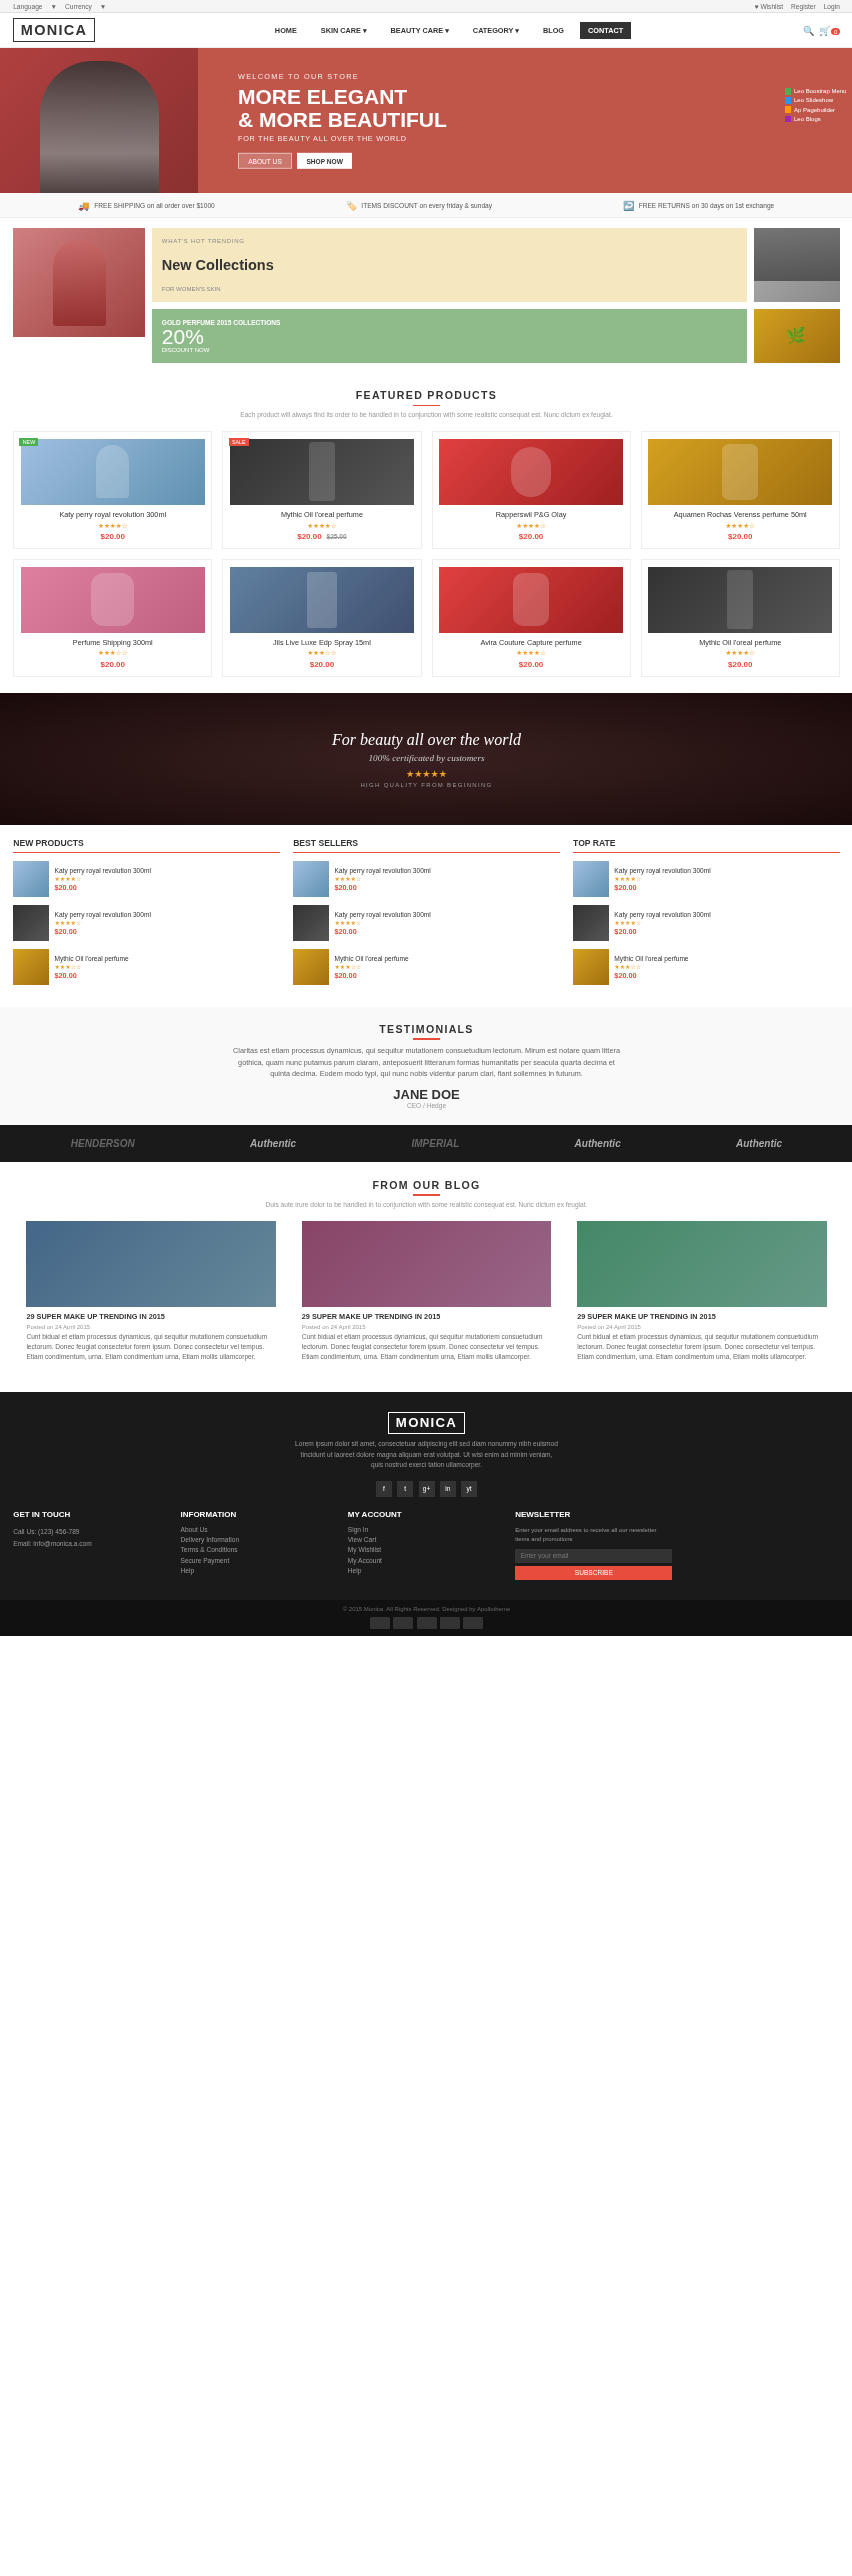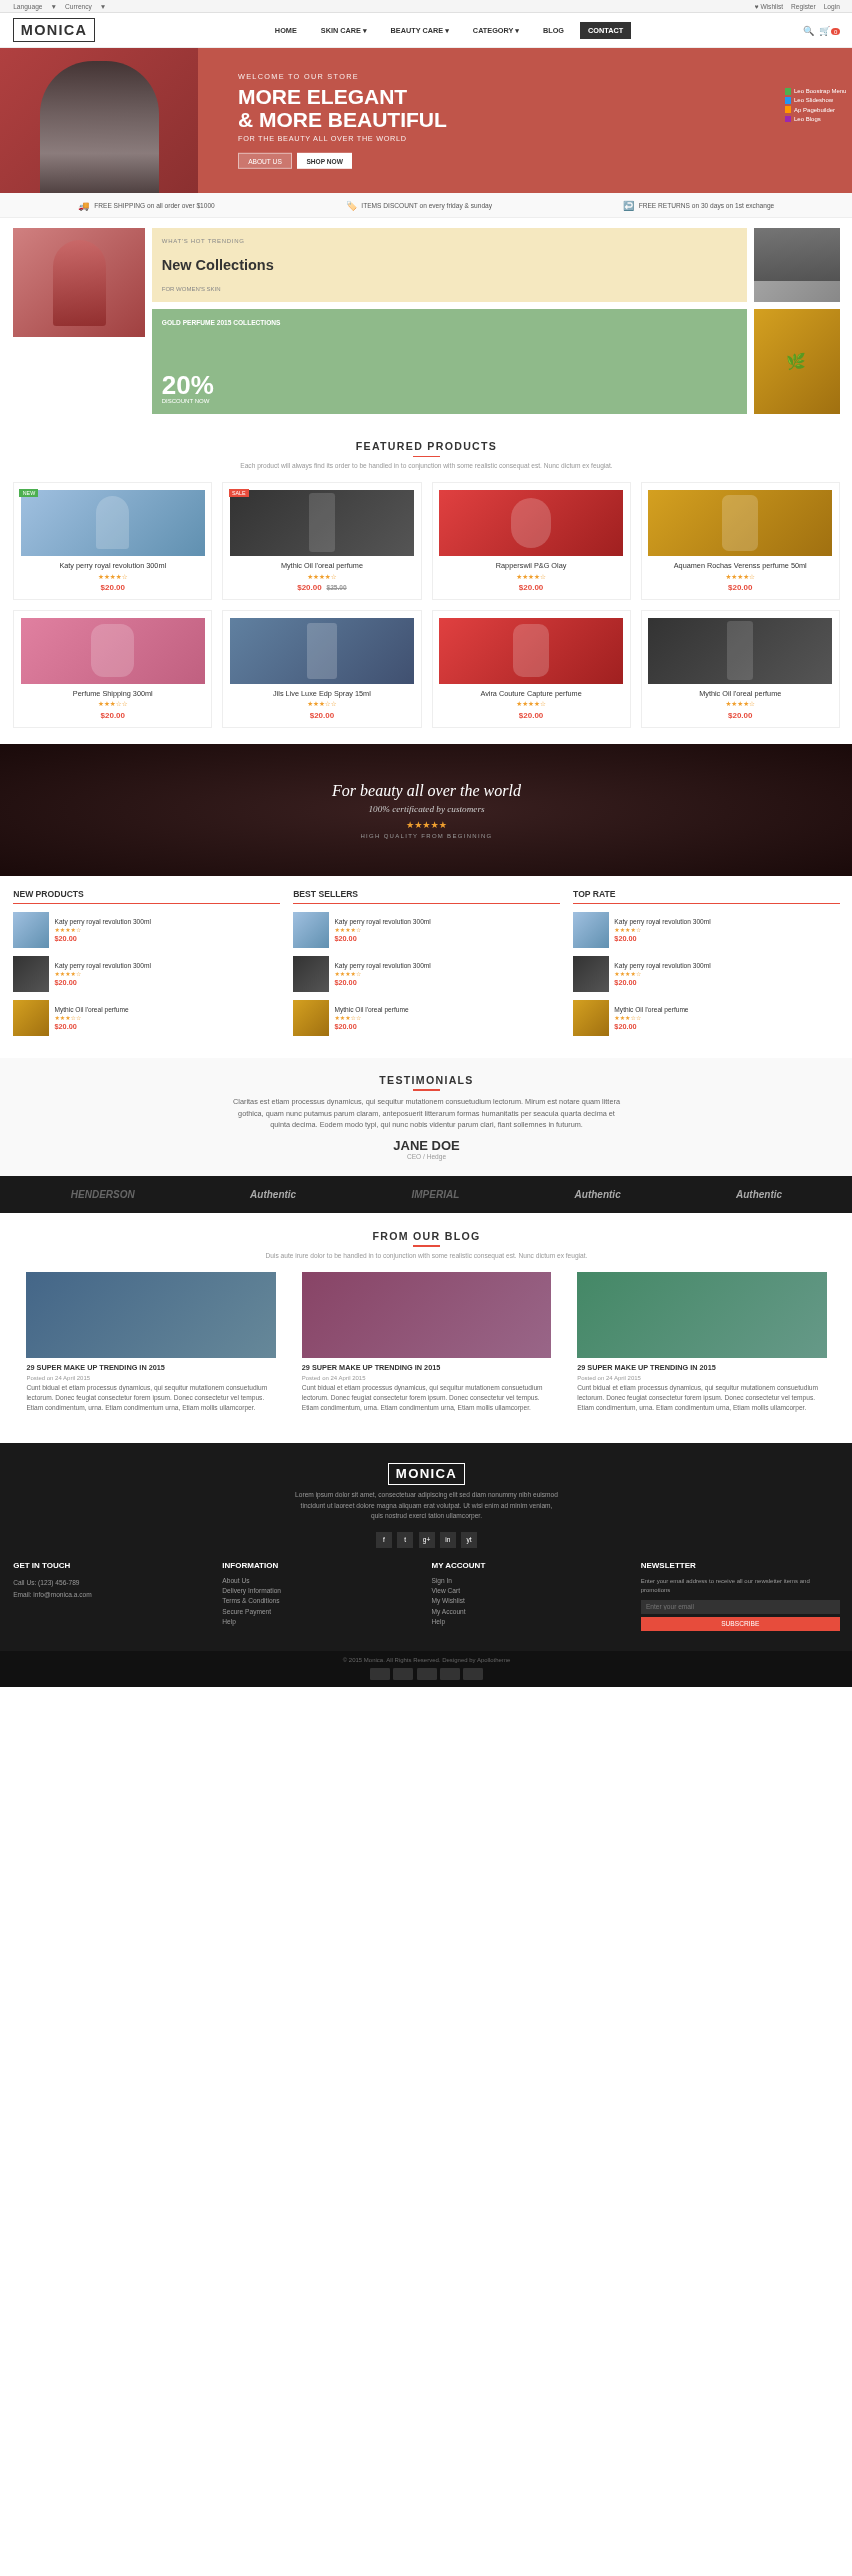--- a/index.html
+++ b/index.html
@@ -113,21 +113,21 @@
     .blog-excerpt { font-size: 6.6px; color: #666; line-height: 1.5; }
 
     
     .footer { background: #1a1a1a; color: #ccc; }
     .footer-top { padding: 20px 13.2px; }
     .footer-logo-area { text-align: center; margin-bottom: 10px; }
     .footer-logo { font-size: 13.2px; font-weight: 700; letter-spacing: 1.3px; border: 1.3px solid #fff; padding: 2.6px 6.6px; color: #fff; display: inline-block; }
     .footer-desc { font-size: 6.6px; color: #999; text-align: center; max-width: 264px; margin: 5.3px auto; line-height: 1.6; }
     .footer-social { text-align: center; margin-bottom: 13.2px; display: flex; justify-content: center; gap: 5.3px; }
     .social-btn { width: 16px; height: 16px; background: #333; color: #fff; display: flex; align-items: center; justify-content: center; font-size: 6.6px; cursor: pointer; }
-    .footer-cols { display: grid; grid-template-columns: repeat(4, 1fr); gap: 10px; }
+    .footer-cols { display: grid; grid-template-columns: repeat(5, 1fr); gap: 10px; }
     .footer-col-title { font-size: 8px; font-weight: 700; color: #fff; text-transform: uppercase; margin-bottom: 6.6px; }
     .footer-col ul { list-style: none; }
     .footer-col ul li { font-size: 6.6px; color: #999; margin-bottom: 3.3px; cursor: pointer; }
     .footer-contact-info { font-size: 6.6px; color: #999; line-height: 1.8; }
     .newsletter-input { width: 100%; padding: 3.3px 5.3px; font-size: 6.6px; border: none; background: #333; color: #fff; margin-bottom: 3.3px; }
     .newsletter-btn { background: #e74c3c; color: #fff; border: none; padding: 3.3px 8px; font-size: 6.6px; cursor: pointer; width: 100%; }
     .footer-bottom { background: #111; padding: 6.6px 13.2px; text-align: center; }
     .footer-bottom-text { font-size: 6px; color: #666; margin-bottom: 5.3px; }
     .payment-icons { display: flex; justify-content: center; gap: 3.3px; }
     .payment-icon { width: 20px; height: 12px; background: #333; border-radius: 1.3px; display: inline-block; }
@@ -234,21 +234,21 @@
         <div style="font-size:6px;color:#888;">FOR WOMEN'S SKIN</div>
       </div>
       <div style="width:86px;background:linear-gradient(135deg,#b0b0b0,#888);overflow:hidden;">
         <div style="width:100%;height:53px;background:linear-gradient(to bottom,#666,#444);opacity:0.8;"></div>
       </div>
     </div>
 
     <div style="display:flex;gap:6.6px;">
       <div style="background:#8fba8a;padding:10px;flex:1;display:flex;flex-direction:column;justify-content:center;">
         <div style="font-size:6.6px;color:#fff;font-weight:600;">GOLD PERFUME 2015 COLLECTIONS</div>
-        <div style="font-size:26px;font-weight:700;color:#fff;line-height:1;margin-top:46px;">20%</div>
+        <div style="font-size:21px;font-weight:400;color:#fff;line-height:1;">20%</div>
         <div style="font-size:6px;color:#fff;">DISCOUNT NOW</div>
       </div>
       <div style="width:86px;background:linear-gradient(135deg,#d4a020,#a07010);overflow:hidden;display:flex;align-items:center;justify-content:center;">
         <div style="font-size:16px;">🌿</div>
       </div>
     </div>
   </div>
 </div>
 
 <div class="section">

